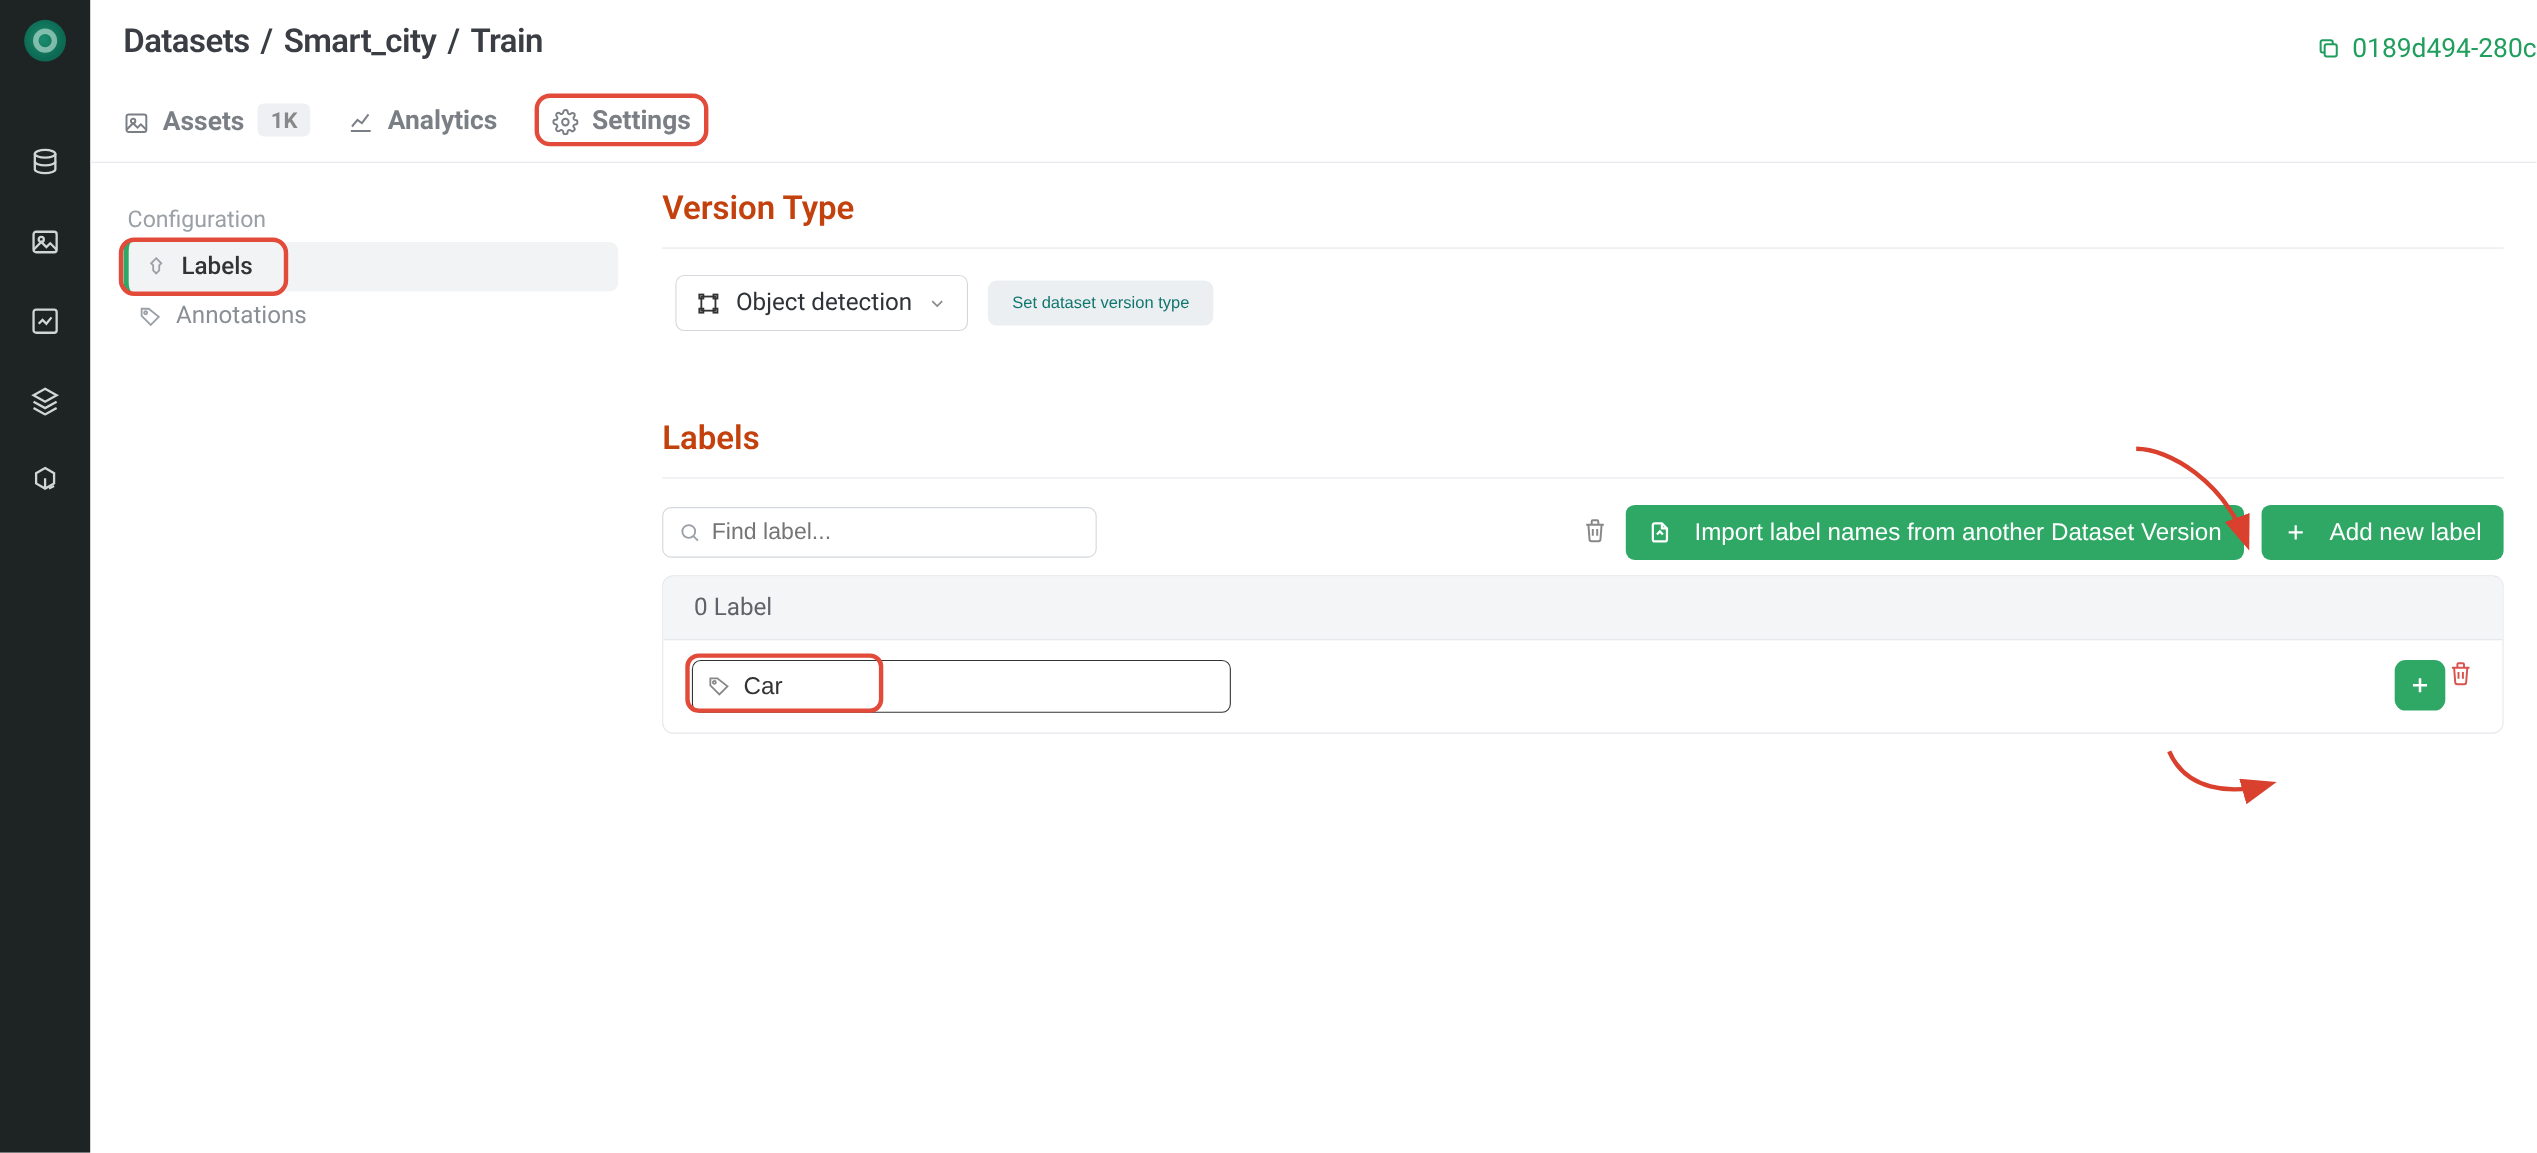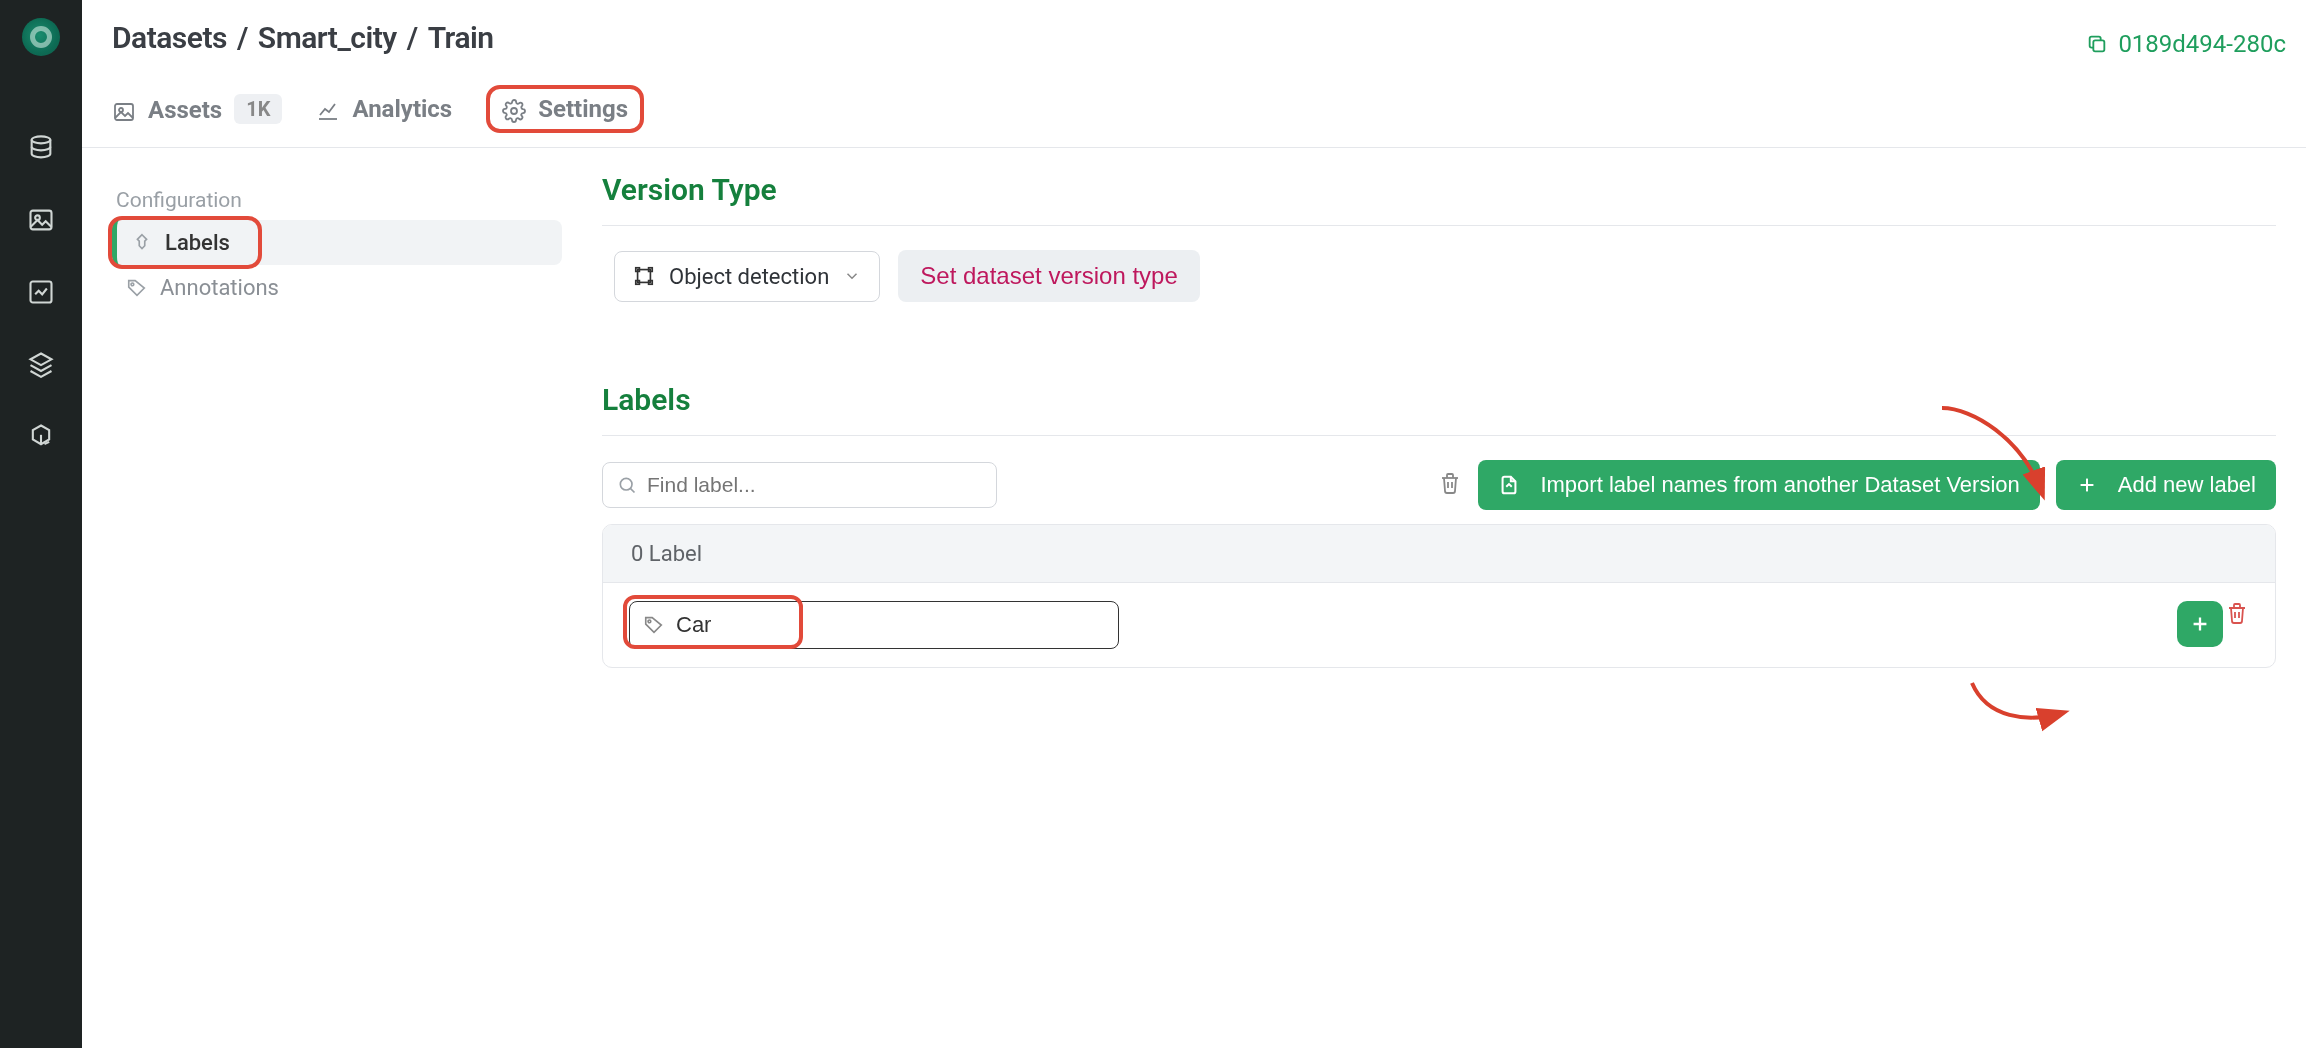--- a/index.html
+++ b/index.html
@@ -14,47 +14,47 @@
     .rail-items { display:flex; flex-direction:column; gap:40px; align-items:center; margin-top:30px; }
     .rail-item svg { width: 28px; height: 28px; stroke: #d0d6d4; fill: none; stroke-width: 1.8; }
     
     
     .main { flex: 1; display: flex; flex-direction: column; }
     
     
     .header { padding: 20px 30px 0 30px; border-bottom: 1px solid #e5e7eb; position: relative; }
     .breadcrumbs { font-size: 30px; font-weight: 600; color: #3a3e44; letter-spacing: -0.5px; display: flex; gap: 10px; align-items: center; }
     .breadcrumbs .sep { color: #3a3e44; }
-    .version-id { position: absolute; top: 30px; right: 20px; color: #1f9e5d; font-size: 24px; display:flex; align-items:center; gap:10px; }
+    .version-id { position: absolute; top: 30px; right: 0; color: #1f9e5d; font-size: 24px; display:flex; align-items:center; gap:10px; }
     .tabs { display: flex; gap: 34px; margin-top: 30px; padding-bottom: 14px; align-items: center; }
     .tab { display: flex; align-items: flex-end; gap: 12px; color: #7a7f85; font-size: 24px; cursor: pointer; font-weight: bold; }
     .tab svg { width: 24px; height: 24px; stroke: #7a7f85; fill: none; stroke-width: 1.8; }
     .tab-badge { background: #eef0f3; color: #888; border-radius: 6px; padding: 3px 12px; font-size: 20px; }
     .hl-red { border: 4px solid #e24a3a; border-radius: 14px; padding: 6px 12px; }
     
     
     .body { display: flex; flex: 1; }
     .settings-nav { width: 510px; padding: 20px 30px 0 30px; flex-shrink: 0; }
     .nav-section-top { border-bottom: 1px solid #e5e7eb; padding-bottom: 14px; }
     .nav-item { display: flex; align-items: center; gap: 12px; color: #8a8f95; font-size: 22px; padding: 10px 14px; border-radius: 8px; cursor: pointer; }
     .nav-item svg { width: 22px; height: 22px; stroke: #9aa0a6; fill: none; stroke-width: 1.8; }
     .nav-category { color: #9aa0a6; font-size: 21px; padding: 20px 4px 8px 4px; }
     .nav-item.active { background: #f1f3f5; color: #333; border-left: 5px solid #2fa866; font-weight: 500; }
     .nav-hl { position: relative; }
     .nav-hl::after { content:""; position:absolute; left:-4px; right: 300px; top:-4px; bottom:-4px; border:4px solid #e24a3a; border-radius:14px; pointer-events:none; }
     
     
     .content { flex: 1; padding: 24px 30px 0 10px; }
-    .section-title { font-size: 30px; font-weight: 600; color: #15803d; border-bottom: 1px solid #e5e7eb; padding-bottom: 18px; margin-bottom: 24px; }
+    .section-title { font-size: 30px; font-weight: 600; color: #c2410c; border-bottom: 1px solid #e5e7eb; padding-bottom: 18px; margin-bottom: 24px; }
     
     .version-type-row { display: flex; gap: 18px; align-items: center; margin-bottom: 80px; }
     .vt-select { border: 1px solid #d4d7dc; border-radius: 8px; padding: 12px 18px; display: flex; align-items: center; gap: 14px; font-size: 22px; color: #2f3338; background:#fff; cursor:pointer;margin-left:12px; }
     .vt-select svg.left { width:22px; height:22px; stroke:#333; fill:none; stroke-width:1.8; }
     .vt-select svg.chev { width:18px; height:18px; stroke:#888; fill:none; stroke-width:2; }
-    .vt-btn-disabled { background: #eceff2; color: #be185d; border: none; border-radius: 8px; padding: 12px 22px; font-size: 24px; }
+    .vt-btn-disabled { background: #eceff2; color: #0f766e; border: none; border-radius: 8px; padding: 12px 22px; font-size: 15px; }
     
     .labels-toolbar { display: flex; align-items: center; gap: 16px; margin-bottom: 14px; }
     .search-box { border: 1px solid #d4d7dc; border-radius: 8px; padding: 10px 14px; display: flex; align-items: center; gap: 10px; width: 395px; color: #9aa0a6; font-size: 21px; }
     .search-box svg { width:20px; height:20px; stroke:#9aa0a6; fill:none; stroke-width:2; }
     .search-box input { border:none; outline:none; font-size:21px; color:#333; flex:1; background:transparent; }
     .spacer { flex: 1; }
     .trash-icon svg { width:24px; height:24px; stroke:#888; fill:none; stroke-width:1.8; }
     .btn-green { background: #2fa866; color: #fff; border: none; border-radius: 8px; padding: 12px 20px; font-size: 22px; display: flex; align-items: center; gap: 20px; cursor: pointer; text-align: right; }
     .btn-green svg { width:22px; height:22px; stroke:#fff; fill:none; stroke-width:2.2; }
     

